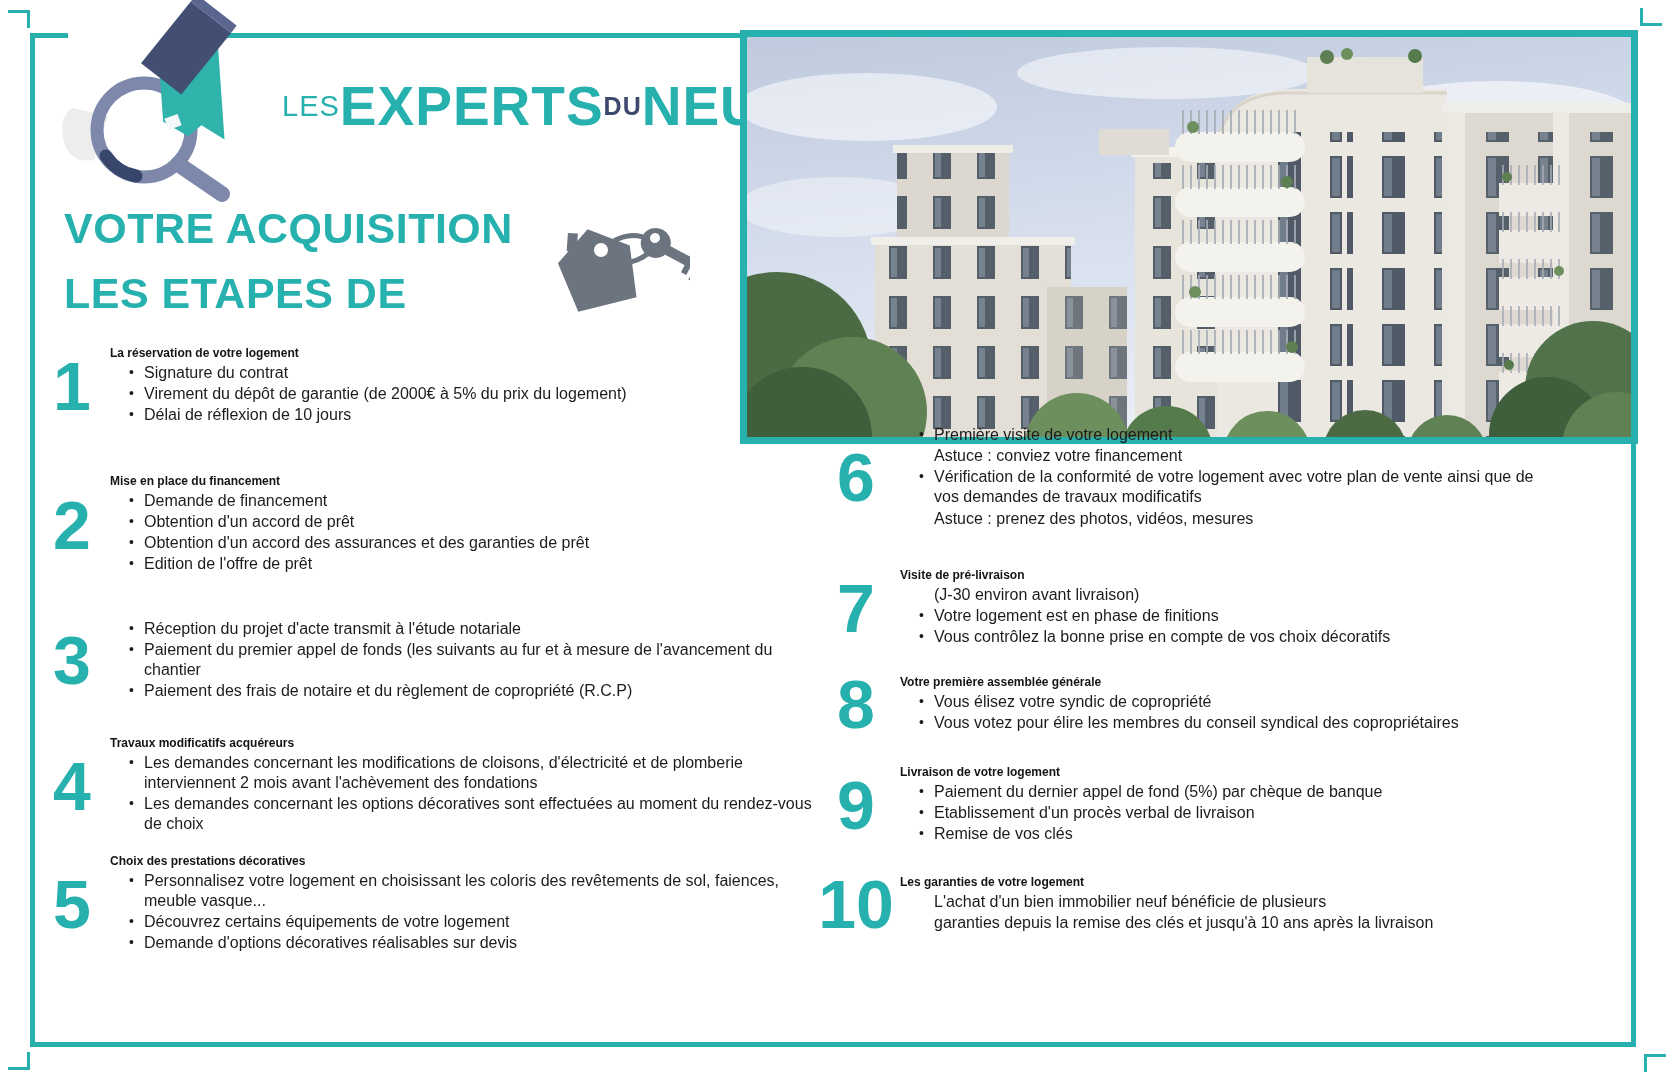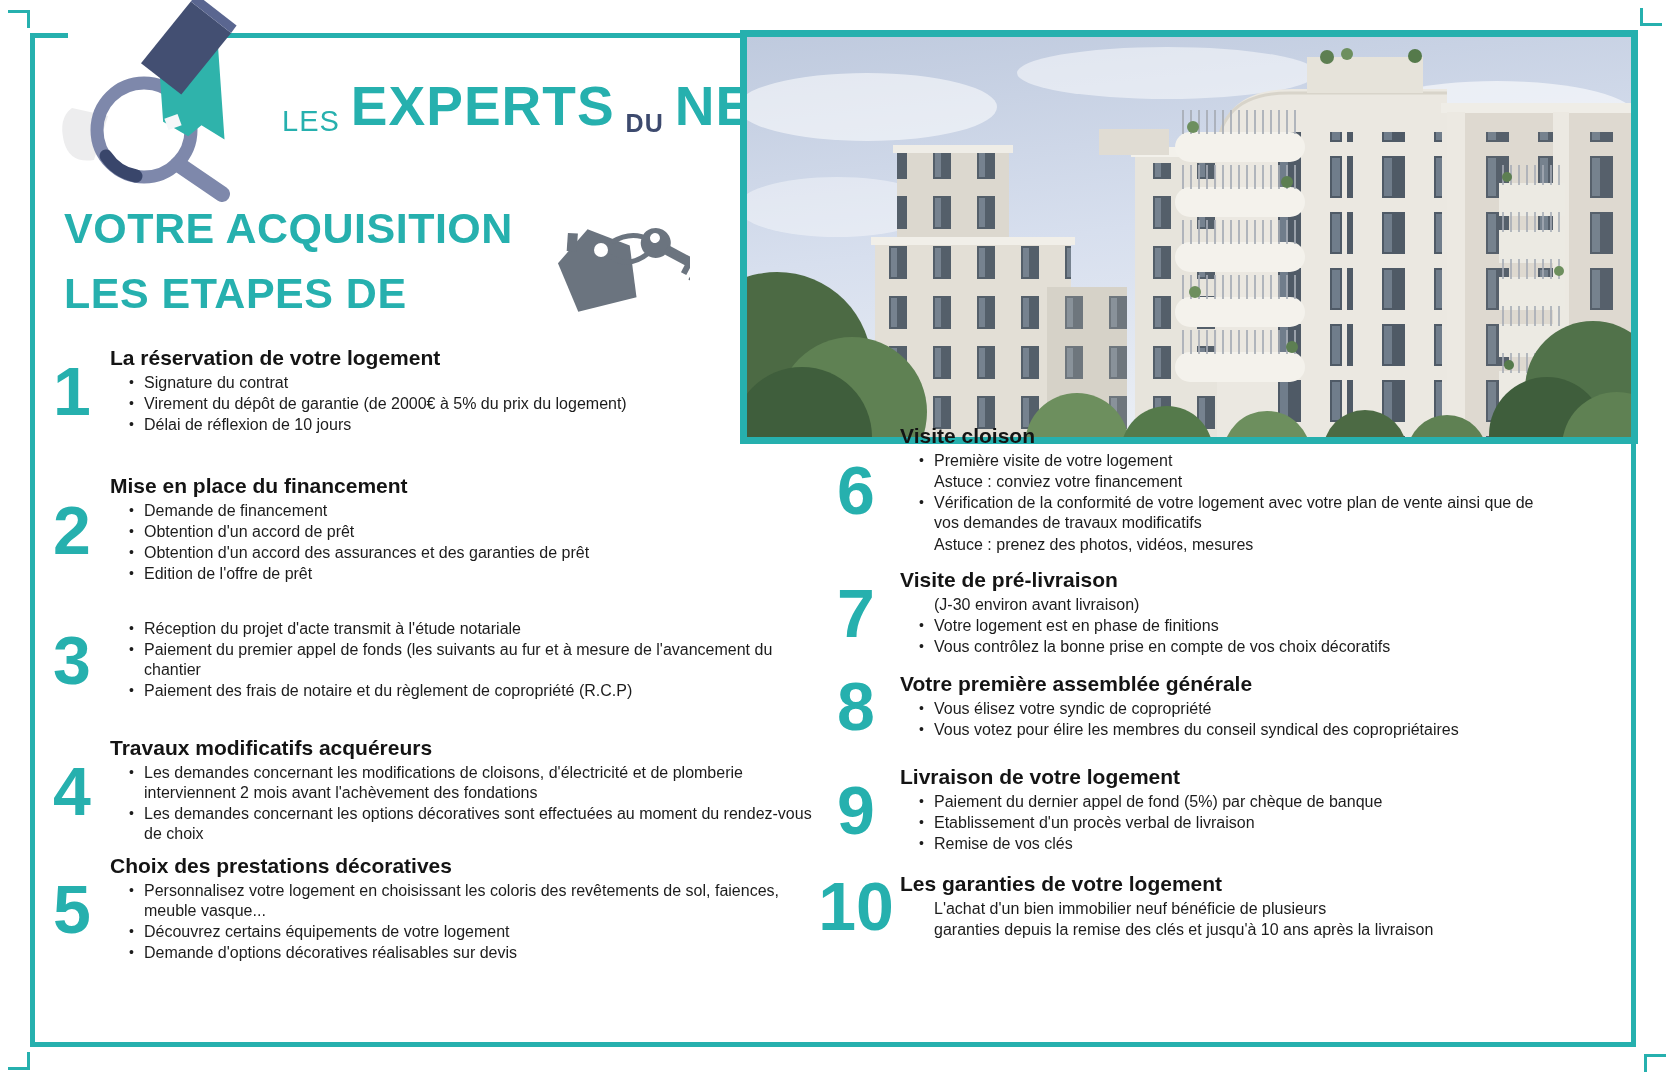--- a/index.html
+++ b/index.html
@@ -18,21 +18,21 @@
   .bracket{position:absolute;width:22px;height:18px;}
   .bracket.tl{left:8px;top:10px;border-top:3px solid var(--accent);border-right:3px solid var(--accent);}
   .bracket.tr{left:1640px;top:8px;border-left:3px solid var(--accent);border-bottom:3px solid var(--accent);}
   .bracket.br{left:1644px;top:1054px;border-left:3px solid var(--accent);border-top:3px solid var(--accent);}
   .bracket.bl{left:8px;top:1052px;border-right:3px solid var(--accent);border-bottom:3px solid var(--accent);}
   
   .frame{position:absolute;left:30px;top:33px;width:1606px;height:1014px;border:5px solid var(--accent);}
   .frame-gap{position:absolute;left:68px;top:29px;width:110px;height:14px;background:#fff;}
   
   .logo-graphic{position:absolute;left:50px;top:-4px;width:212px;height:206px;}
-  .logo-text{position:absolute;left:282px;top:74px;display:flex;align-items:flex-end;gap:11px;white-space:nowrap;}
+  .logo-text{position:absolute;left:282px;top:74px;display:flex;align-items:center;white-space:nowrap;}
   .logo-les{font-size:29px;color:var(--accent);font-weight:400;letter-spacing:1px;}
   .logo-experts{font-size:55px;color:var(--accent);font-weight:700;letter-spacing:1px;}
   .logo-du{font-size:25px;color:var(--navy);font-weight:700;letter-spacing:1px;}
   .logo-neuf{font-size:55px;color:var(--accent);font-weight:700;letter-spacing:1px;}
   
   .page-title{position:absolute;left:64px;top:196px;font-size:43px;font-weight:700;color:var(--accent);line-height:1.5;letter-spacing:.5px;}
   .key-icon{position:absolute;left:552px;top:212px;width:138px;height:102px;}
   
   .photo{position:absolute;left:740px;top:30px;width:898px;height:414px;border:7px solid var(--accent);background:#dbe2ee;}
   .photo svg{display:block;width:100%;height:100%;}
@@ -47,21 +47,21 @@
   #steps-left  .step:nth-of-type(4){top:736px;}
   #steps-left  .step:nth-of-type(5){top:854px;}
   #steps-right .step:nth-of-type(1){top:424px;}
   #steps-right .step:nth-of-type(2){top:568px;}
   #steps-right .step:nth-of-type(3){top:672px;}
   #steps-right .step:nth-of-type(4){top:765px;}
   #steps-right .step:nth-of-type(5){top:872px;}
   .step-number{flex:none;width:64px;text-align:center;font-size:68px;font-weight:700;color:var(--accent);line-height:.95;}
   #steps-right .step-number{width:76px;}
   .step-body{padding-left:6px;}
-  .step-title{font-size:21px;font-weight:700;color:#141414;margin-bottom:3px;}
+  .step-title{font-size:12px;font-weight:700;color:#141414;margin-bottom:3px;}
   .step-item{display:flex;font-size:16px;line-height:1.26;color:var(--ink);padding-left:19px;margin:1px 0;}
   .step-item .dot{flex:none;width:15px;font-size:14px;padding-top:1px;}
   .step-item.no-bullet{padding-left:34px;}
   #steps-left  .itx{max-width:672px;}
   #steps-right .itx{max-width:620px;}
 </style>
 </head>
 <body>
 
 <div id="page">
@@ -344,21 +344,20 @@
             <span class="dot">•</span>
             <span class="itx">Demande d'options décoratives réalisables sur devis</span>
           </div>
         </div>
       </div>
     </div>
   <div id="steps-right" class="col">
       <div class="step">
         <div class="step-number">6</div>
         <div class="step-body">
-          <div class="step-title">Visite cloison</div>
           <div class="step-item">
             <span class="dot">•</span>
             <span class="itx">Première visite de votre logement</span>
           </div>
           <div class="step-item no-bullet">
             <span class="itx">Astuce : conviez votre financement</span>
           </div>
           <div class="step-item">
             <span class="dot">•</span>
             <span class="itx">Vérification de la conformité de votre logement avec votre plan de vente ainsi que de vos demandes de travaux modificatifs</span>

